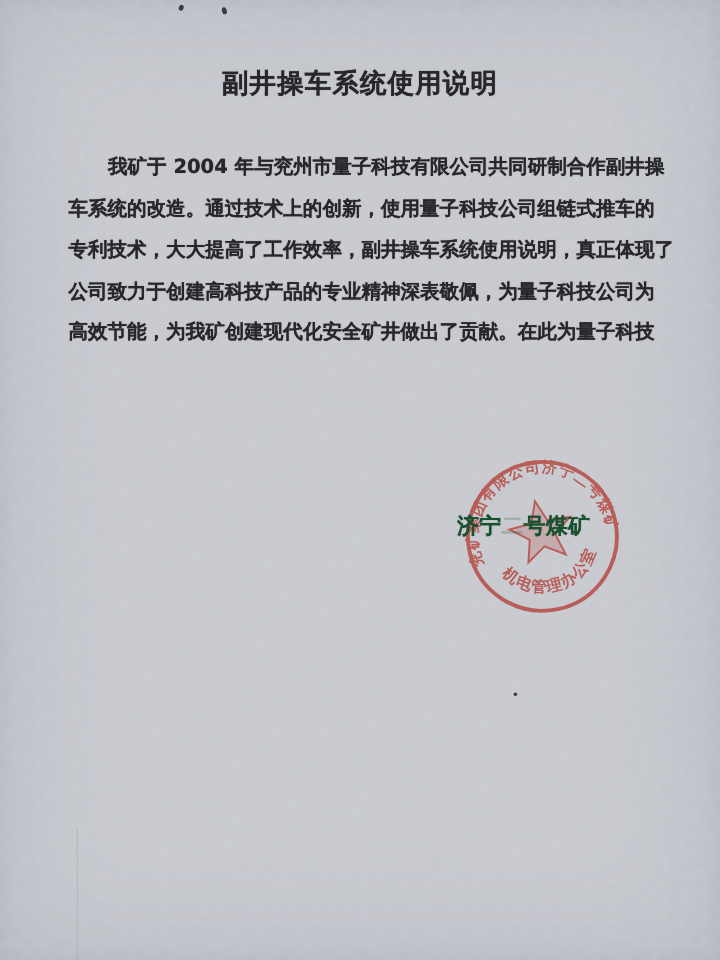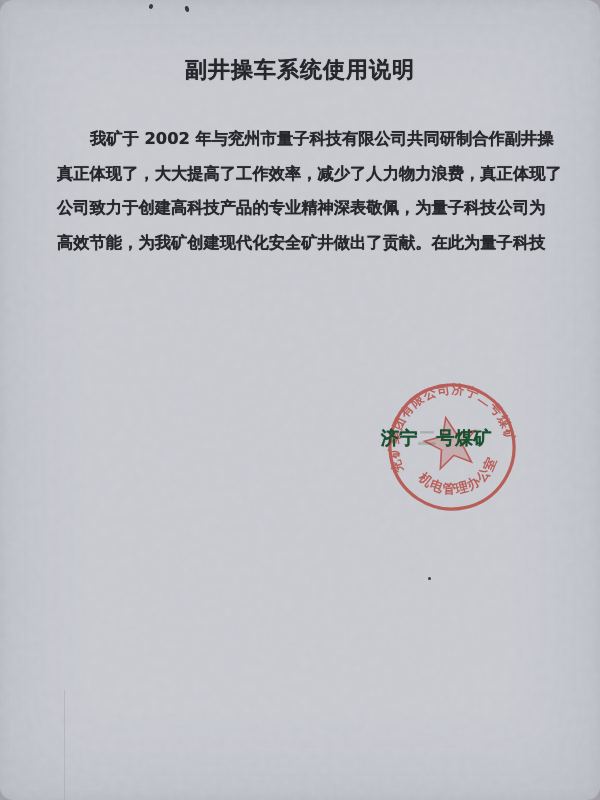--- a/index.html
+++ b/index.html
@@ -5,21 +5,20 @@
   html,body{margin:0;padding:0;}
   body{
     width:600px;height:800px;overflow:hidden;
     font-family:"DejaVu Sans","Liberation Sans",sans-serif;
     background:#9a9aa0;
   }
   .page{
     position:relative;width:600px;height:800px;
     background:var(--paper,#c7c9cf);
     box-shadow:inset 0 0 90px rgba(90,95,110,.18), inset 0 0 12px rgba(120,120,130,.12);
-    border-radius:13px;
   }
   .texture{position:absolute;inset:0;opacity:.5;pointer-events:none;}
   .doc-title{
     position:absolute;top:55px;left:0;width:600px;
     text-align:center;
     font-size:22px;font-weight:700;letter-spacing:1px;
     color:var(--ink,#26262b);
     text-shadow:0 0 .7px rgba(38,38,43,.85);
   }
   .para{
@@ -69,22 +68,23 @@
   </svg>
 
   <div class="speck s1"></div>
   <div class="speck s2"></div>
   <div class="speck s3"></div>
   <div class="crease"></div>
 
   <div class="doc-title">副井操车系统使用说明</div>
 
   <div class="para">
-    <div class="line indent">我矿于 2002 年与兖州市量子科技有限公司共同研制合作副井操</div>
-    <div class="line">真正体现了，大大提高了工作效率，减少了人力物力浪费，真正体现了</div>
+    <div class="line indent">我矿于 2004 年与兖州市量子科技有限公司共同研制合作副井操</div>
+    <div class="line">车系统的改造。通过技术上的创新，使用量子科技公司组链式推车的</div>
+    <div class="line">专利技术，大大提高了工作效率，副井操车系统使用说明，真正体现了</div>
     <div class="line">公司致力于创建高科技产品的专业精神深表敬佩，为量子科技公司为</div>
     <div class="line">高效节能，为我矿创建现代化安全矿井做出了贡献。在此为量子科技</div>
   </div>
 
   <svg class="stamp" width="152" height="150" viewBox="0 0 152 150" xmlns="http://www.w3.org/2000/svg">
     <g transform="rotate(-12 75 74)" opacity="0.82">
       <circle cx="75" cy="74" r="62" fill="none" stroke="#b5463e" stroke-width="3.2"></circle>
       <path id="arcTop" d="M 23,89 A 54,54 0 1 1 127,89" fill="none"></path>
       <path id="arcBottom" d="M 35,97 A 46,46 0 0 0 115,97" fill="none"></path>
       <text font-size="12.5" font-weight="700" fill="#b5463e" letter-spacing="1">

